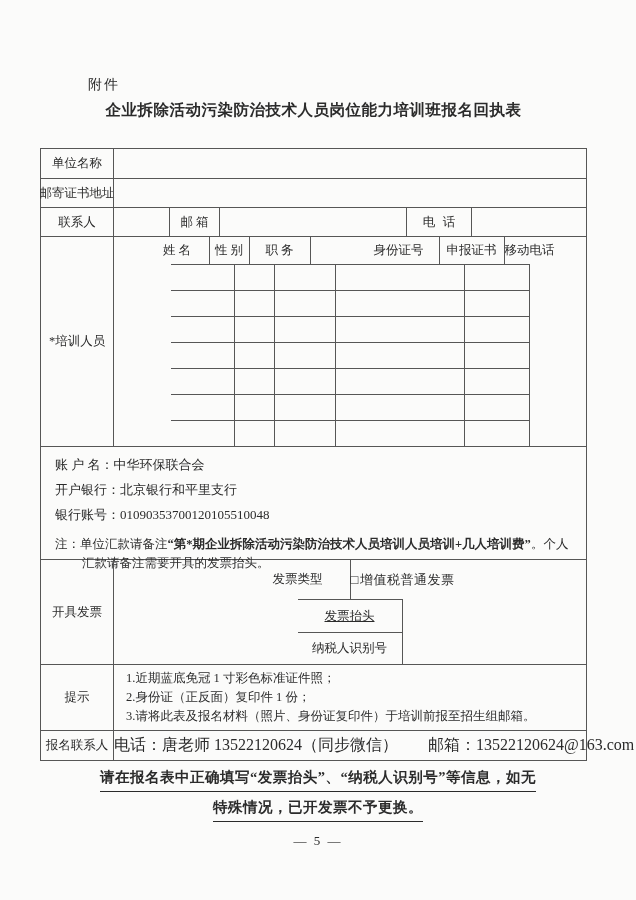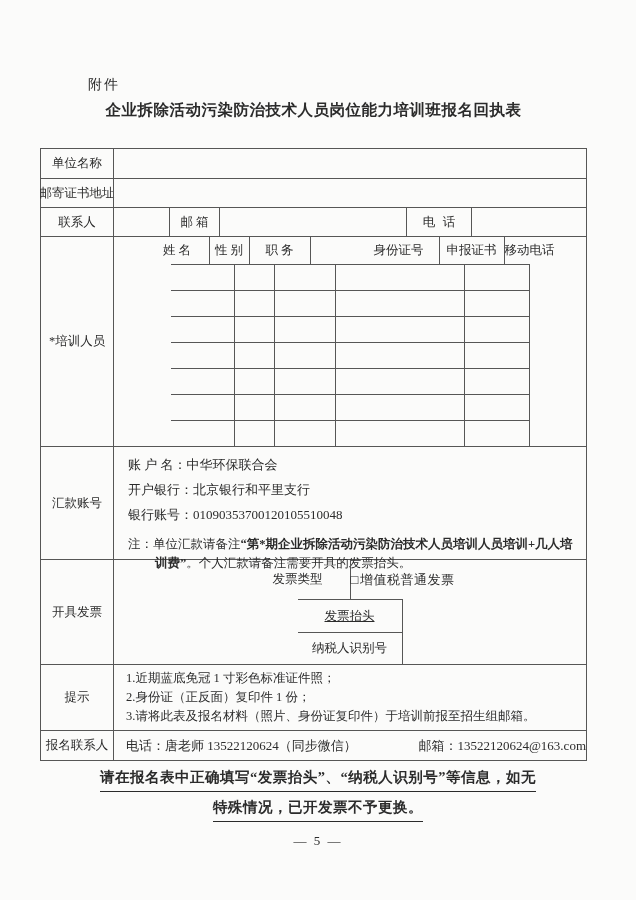--- a/index.html
+++ b/index.html
@@ -72,21 +72,21 @@
   .chk { letter-spacing:0.5px; }
   .chk .box { font-size:13px; margin-right:1px; }
 
   
   .tips { height:66px; }
   .tips-content { flex:1 1 auto; padding:4px 8px 0 12px; display:block; font-size:12.5px; }
   .tips-content div { line-height:19px; white-space:nowrap; }
 
   
   .reg { height:30px; }
-  .reg-content { flex:1 1 auto; padding-left:12px; display:flex; align-items:center; gap:30px; font-size:13px; white-space:nowrap;justify-content:space-between; }
+  .reg-content { flex:1 1 auto; padding-left:0; display:flex; align-items:center; gap:30px; font-size:16px; white-space:nowrap;justify-content:space-between; }
 
   
   .notice { position:absolute; left:0; width:636px; text-align:center; font-weight:bold; font-size:14.5px; letter-spacing:0.5px; }
   .notice-1 { top:768px; }
   .notice-2 { top:798px; }
   .notice span { display:inline-block; padding-bottom:4px; border-bottom:1.5px solid #2b2b2b; }
   .pageno { position:absolute; left:0; top:833px; width:636px; text-align:center; font-size:13px; letter-spacing:2px; }
 </style>
 </head>
 <body>
@@ -181,21 +181,20 @@
             <div class="ic w-sex"></div>
             <div class="ic w-job"></div>
             <div class="ic w-id"></div>
             <div class="ic w-cert"></div>
             <div class="ic w-mob"></div>
         </div>
       </div>
     </div>
 
     <div class="trow remit">
-      <div class="tc lblcol center">汇款账号</div>
       <div class="tc remit-content">
         <div class="remit-line">账 户 名：中华环保联合会</div>
         <div class="remit-line">开户银行：北京银行和平里支行</div>
         <div class="remit-line">银行账号：01090353700120105510048</div>
         <div class="remit-note"><span>注：单位汇款请备注</span><b>“第*期企业拆除活动污染防治技术人员培训人员培训+几人培训费”</b><span>。个人汇款请备注需要开具的发票抬头。</span></div>
       </div>
     </div>
 
     <div class="trow">
       <div class="tc lblcol center">开具发票</div>

